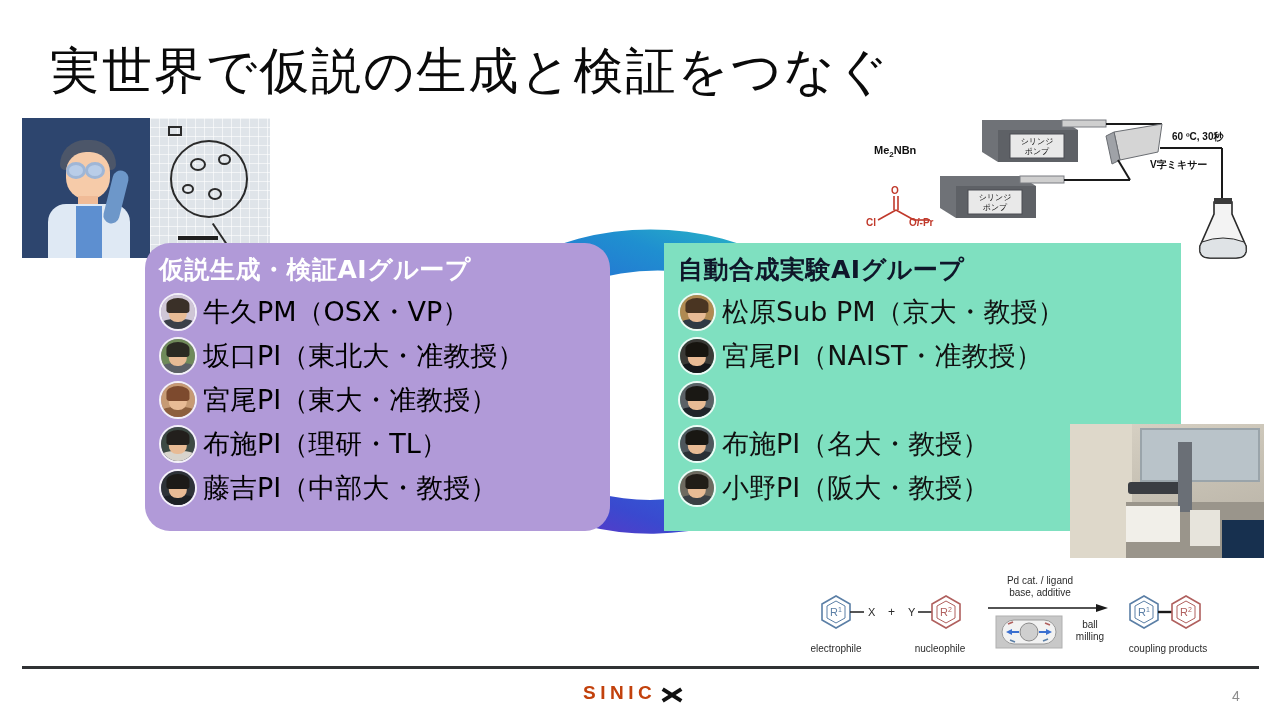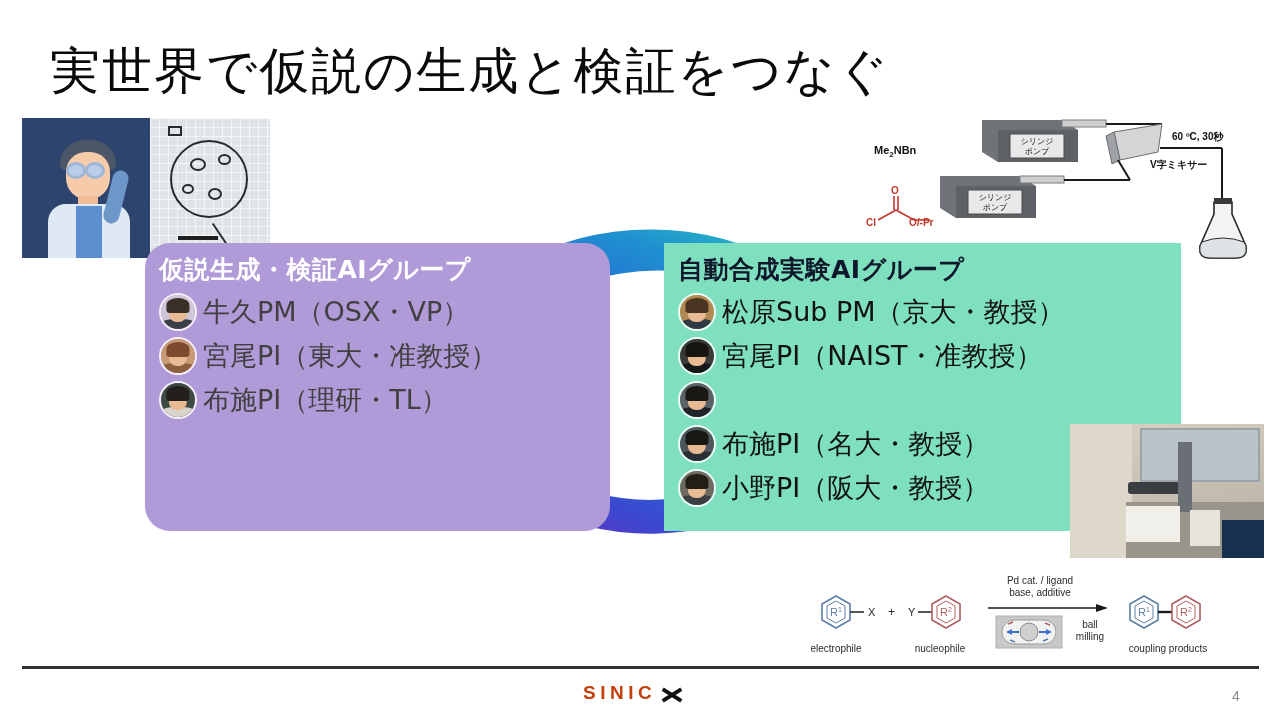--- a/index.html
+++ b/index.html
@@ -62,21 +62,21 @@
   .avatar { width: 38px; height: 38px; border-radius: 50%; flex: 0 0 38px; margin-right: 6px;
      border: 2px solid rgba(255,255,255,.85); overflow: hidden; position: relative; }
   .avatar .av-bg { position: absolute; inset: 0; }
   .avatar .av-hair { position: absolute; left: 50%; top: 10%; width: 68%; height: 42%;
      transform: translateX(-50%); border-radius: 50% 50% 20% 20%; background: #2d2721; }
   .avatar .av-face { position: absolute; left: 50%; top: 26%; width: 54%; height: 52%;
      transform: translateX(-50%); border-radius: 45%; background: #e8bb95; }
   .avatar .av-body { position: absolute; left: 50%; bottom: 0; width: 90%; height: 28%;
      transform: translateX(-50%); border-radius: 40% 40% 0 0; background: #3b4048; }
   .member-name { font-size: 27px; white-space: nowrap; font-family: "DejaVu Sans", "Liberation Sans", sans-serif; }
-  .group-box.left .member-name { color: #404040; }
+  .group-box.left .member-name { color: #000000; }
   .group-box.right .member-name { color: #111111; }
 
   
   .apparatus { position: absolute; left: 862px; top: 118px; width: 412px; height: 145px; }
   .apparatus svg { width: 100%; height: 100%; display: block; }
 
   
   .lab-photo { position: absolute; left: 1070px; top: 424px; width: 194px; height: 134px;
      background: linear-gradient(165deg, #d9d3c6 0%, #c9c3b6 40%, #b4aea2 100%); overflow: hidden; }
   .lab-photo .wall { position: absolute; left: 0; top: 0; width: 62px; height: 100%; background: #ded8ca; }
@@ -169,35 +169,53 @@
         <div class="avatar">
           <div class="av-bg" style="background:#cfc6d6"></div>
             <div class="av-body"></div>
           <div class="av-face"></div>
             <div class="av-hair" style="background:#3a3028"></div>
         </div>
         <div class="member-name">牛久PM（OSX・VP）</div>
       </div>
       <div class="member">
         <div class="avatar">
+          <div class="av-bg" style="background:#6f8a5a"></div>
+            <div class="av-body" style="background:#5c6066"></div>
+          <div class="av-face"></div>
+            <div class="av-hair" style="background:#2a2a22"></div>
+        </div>
+        <div class="member-name">坂口PI（東北大・准教授）</div>
+      </div>
+      <div class="member">
+        <div class="avatar">
           <div class="av-bg" style="background:#c69a74"></div>
             <div class="av-body" style="background:#8c5f3e"></div>
           <div class="av-face"></div>
             <div class="av-hair" style="background:#7d4a2e"></div>
         </div>
         <div class="member-name">宮尾PI（東大・准教授）</div>
       </div>
       <div class="member">
         <div class="avatar">
           <div class="av-bg" style="background:#3d4a44"></div>
             <div class="av-body" style="background:#d8d4cc"></div>
           <div class="av-face"></div>
             <div class="av-hair" style="background:#221f1c"></div>
         </div>
         <div class="member-name">布施PI（理研・TL）</div>
+      </div>
+      <div class="member">
+        <div class="avatar">
+          <div class="av-bg" style="background:#2e3338"></div>
+            <div class="av-body" style="background:#1d2125"></div>
+          <div class="av-face"></div>
+            <div class="av-hair" style="background:#1c1a18"></div>
+        </div>
+        <div class="member-name">藤吉PI（中部大・教授）</div>
       </div>
     </div>
   </div>
 
   <div class="group-box right">
     <div class="group-title">自動合成実験AIグループ</div>
     <div class="member-list">
       <div class="member">
         <div class="avatar">
           <div class="av-bg" style="background:#b08a52"></div>

